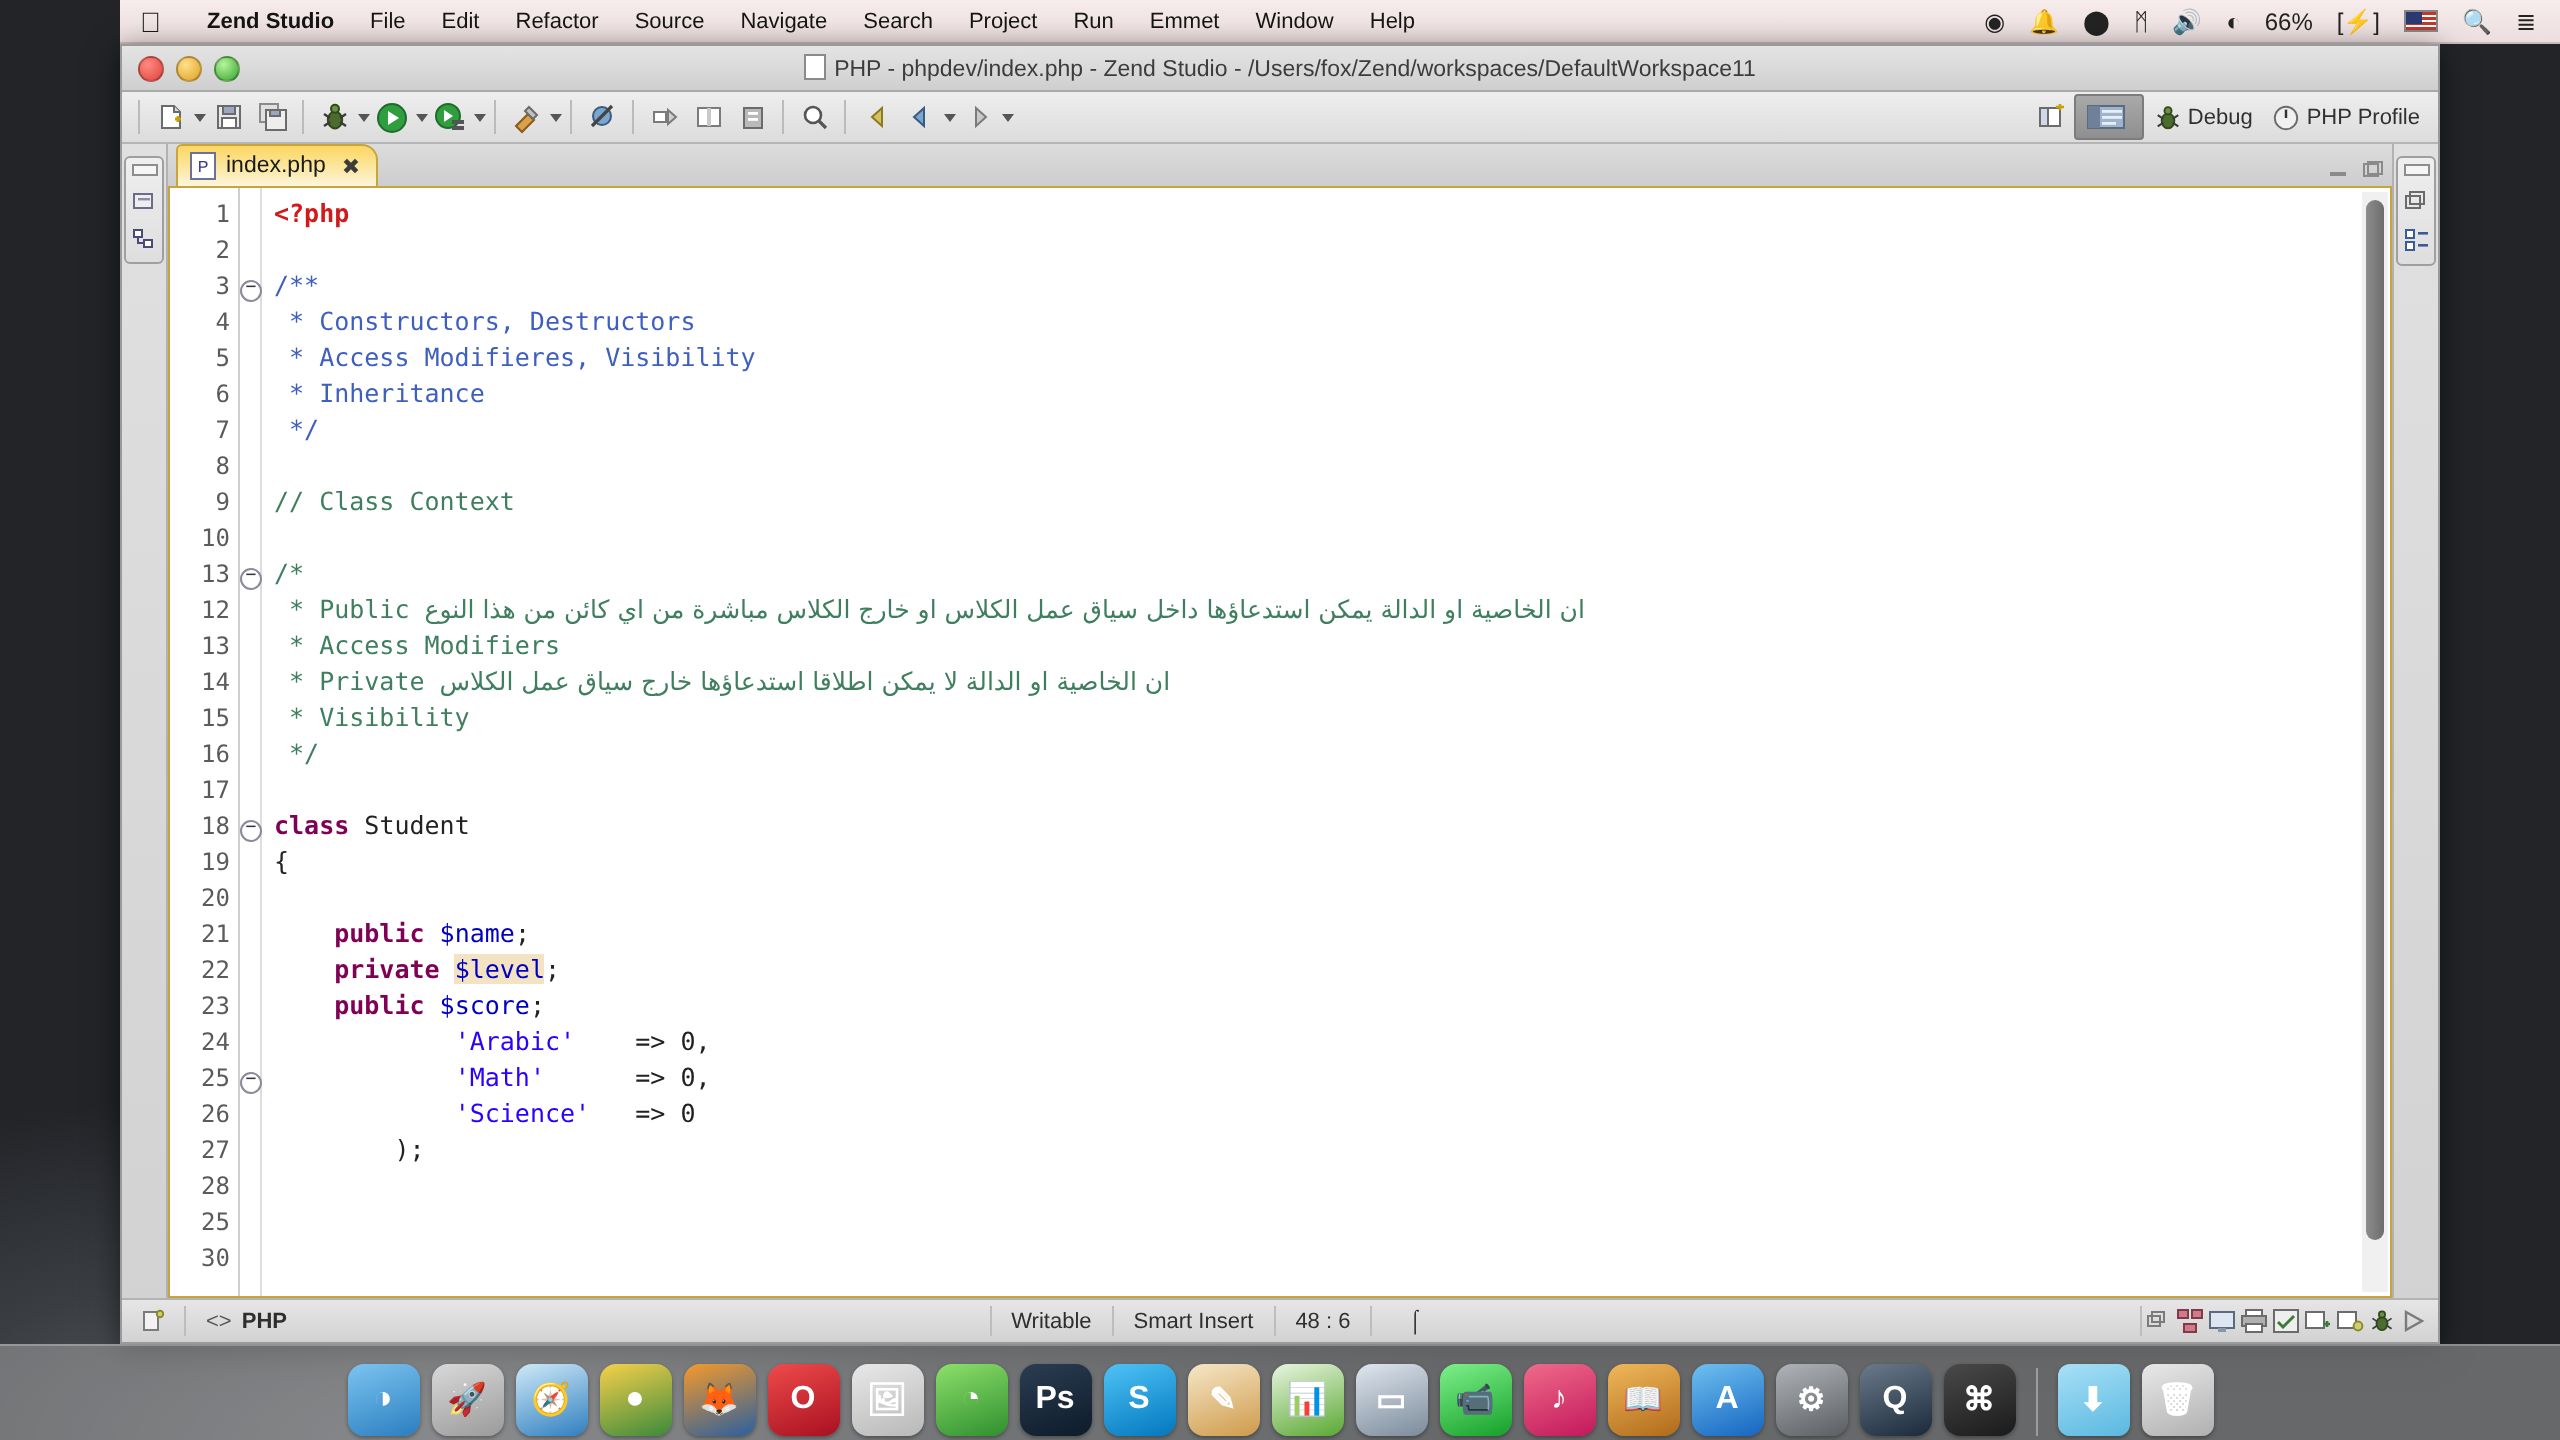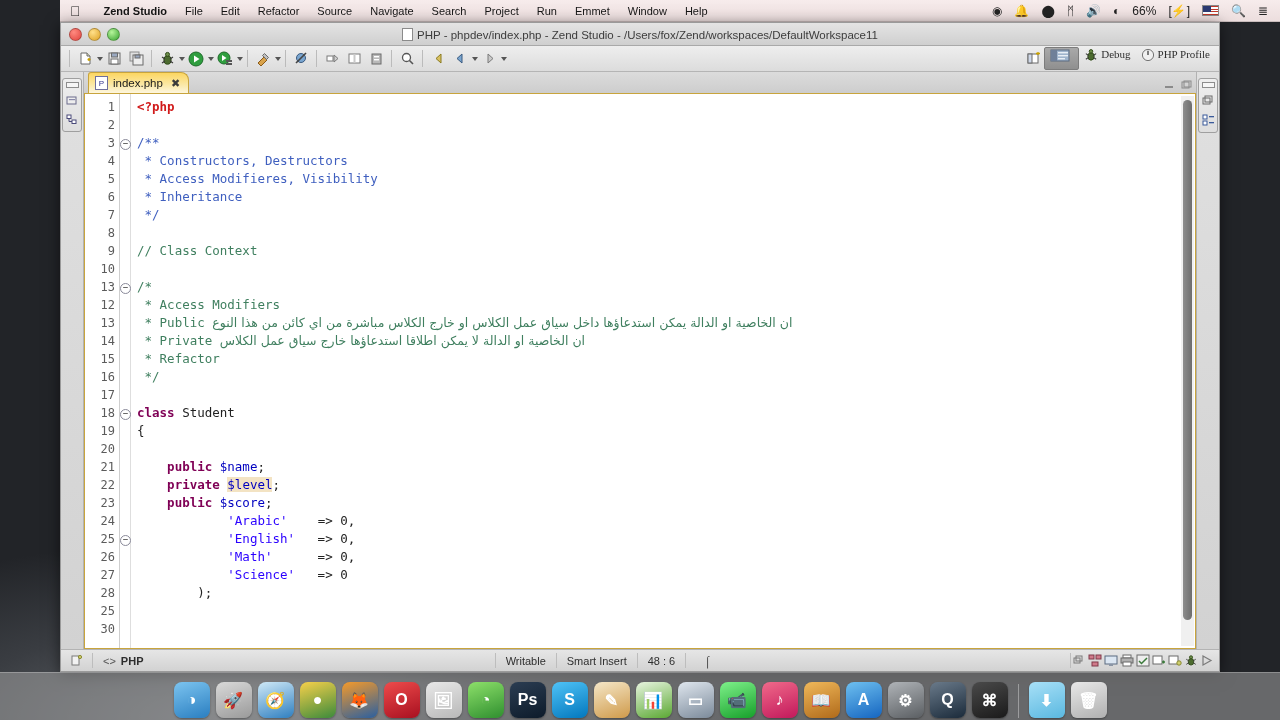--- a/index.html
+++ b/index.html
@@ -83,21 +83,21 @@
     width:20px;height:20px;margin:0 1px;position:relative;
     display:flex;align-items:center;justify-content:center;
   }
   .tbtn svg{display:block;}
   .caret{
     width:0;height:0;border-left:3px solid transparent;border-right:3px solid transparent;
     border-top:4px solid #555;margin-left:1px;
   }
   .toolbar .spacer{flex:1;}
   .persp{
-    display:flex;align-items:flex-start;height:21px;padding:0 5px;font-size:11px;color:#303030;font-family:Liberation Serif, serif;
+    display:flex;align-items:center;height:21px;padding:0 5px;font-size:11px;color:#303030;
   }
   .persp.sel{background:linear-gradient(#a9a9a9,#8f8f8f);border:1px solid #7c7c7c;border-radius:2px;}
 
   
   .editor-area{
     position:absolute;left:0;top:49px;right:0;bottom:22px;
     display:flex;
   }
   .sidestrip{
     width:22px;background:linear-gradient(#e0e0e0,#d2d2d2);
@@ -521,34 +521,33 @@
               <div class="cl">&nbsp;</div>
               <div class="cl"><span class="cm-doc">/**</span></div>
               <div class="cl"><span class="cm-doc"> * Constructors, Destructors</span></div>
               <div class="cl"><span class="cm-doc"> * Access Modifieres, Visibility</span></div>
               <div class="cl"><span class="cm-doc"> * Inheritance</span></div>
               <div class="cl"><span class="cm-doc"> */</span></div>
               <div class="cl">&nbsp;</div>
               <div class="cl"><span class="cm">// Class Context</span></div>
               <div class="cl">&nbsp;</div>
               <div class="cl"><span class="cm">/*</span></div>
+              <div class="cl"><span class="cm"> * Public </span><span class="cm ar">ان الخاصية او الدالة يمكن استدعاؤها داخل سياق عمل الكلاس او خارج الكلاس مباشرة من اي كائن من هذا النوع</span></div>
               <div class="cl"><span class="cm"> * Access Modifiers</span></div>
-              <div class="cl"><span class="cm"> * Public </span><span class="cm ar">ان الخاصية او الدالة يمكن استدعاؤها داخل سياق عمل الكلاس او خارج الكلاس مباشرة من اي كائن من هذا النوع</span></div>
               <div class="cl"><span class="cm"> * Private </span><span class="cm ar">ان الخاصية او الدالة لا يمكن اطلاقا استدعاؤها خارج سياق عمل الكلاس</span></div>
-              <div class="cl"><span class="cm"> * Refactor</span></div>
+              <div class="cl"><span class="cm"> * Visibility</span></div>
               <div class="cl"><span class="cm"> */</span></div>
               <div class="cl">&nbsp;</div>
               <div class="cl"><span class="kw">class</span> Student</div>
               <div class="cl">{</div>
               <div class="cl">&nbsp;</div>
               <div class="cl">    <span class="kw">public</span> <span class="var">$name</span>;</div>
               <div class="cl">    <span class="kw">private</span> <span class="var hl">$level</span>;</div>
               <div class="cl">    <span class="kw">public</span> <span class="var">$score</span>;</div>
               <div class="cl">            <span class="str">'Arabic'</span>    =&gt; <span class="num">0</span>,</div>
-              <div class="cl">            <span class="str">'English'</span>   =&gt; <span class="num">0</span>,</div>
               <div class="cl">            <span class="str">'Math'</span>      =&gt; <span class="num">0</span>,</div>
               <div class="cl">            <span class="str">'Science'</span>   =&gt; <span class="num">0</span></div>
               <div class="cl">        );</div>
             </div>
           <div class="scrollbar">
             <div class="scrollthumb"></div>
           </div>
         </div>
       </div>
 

